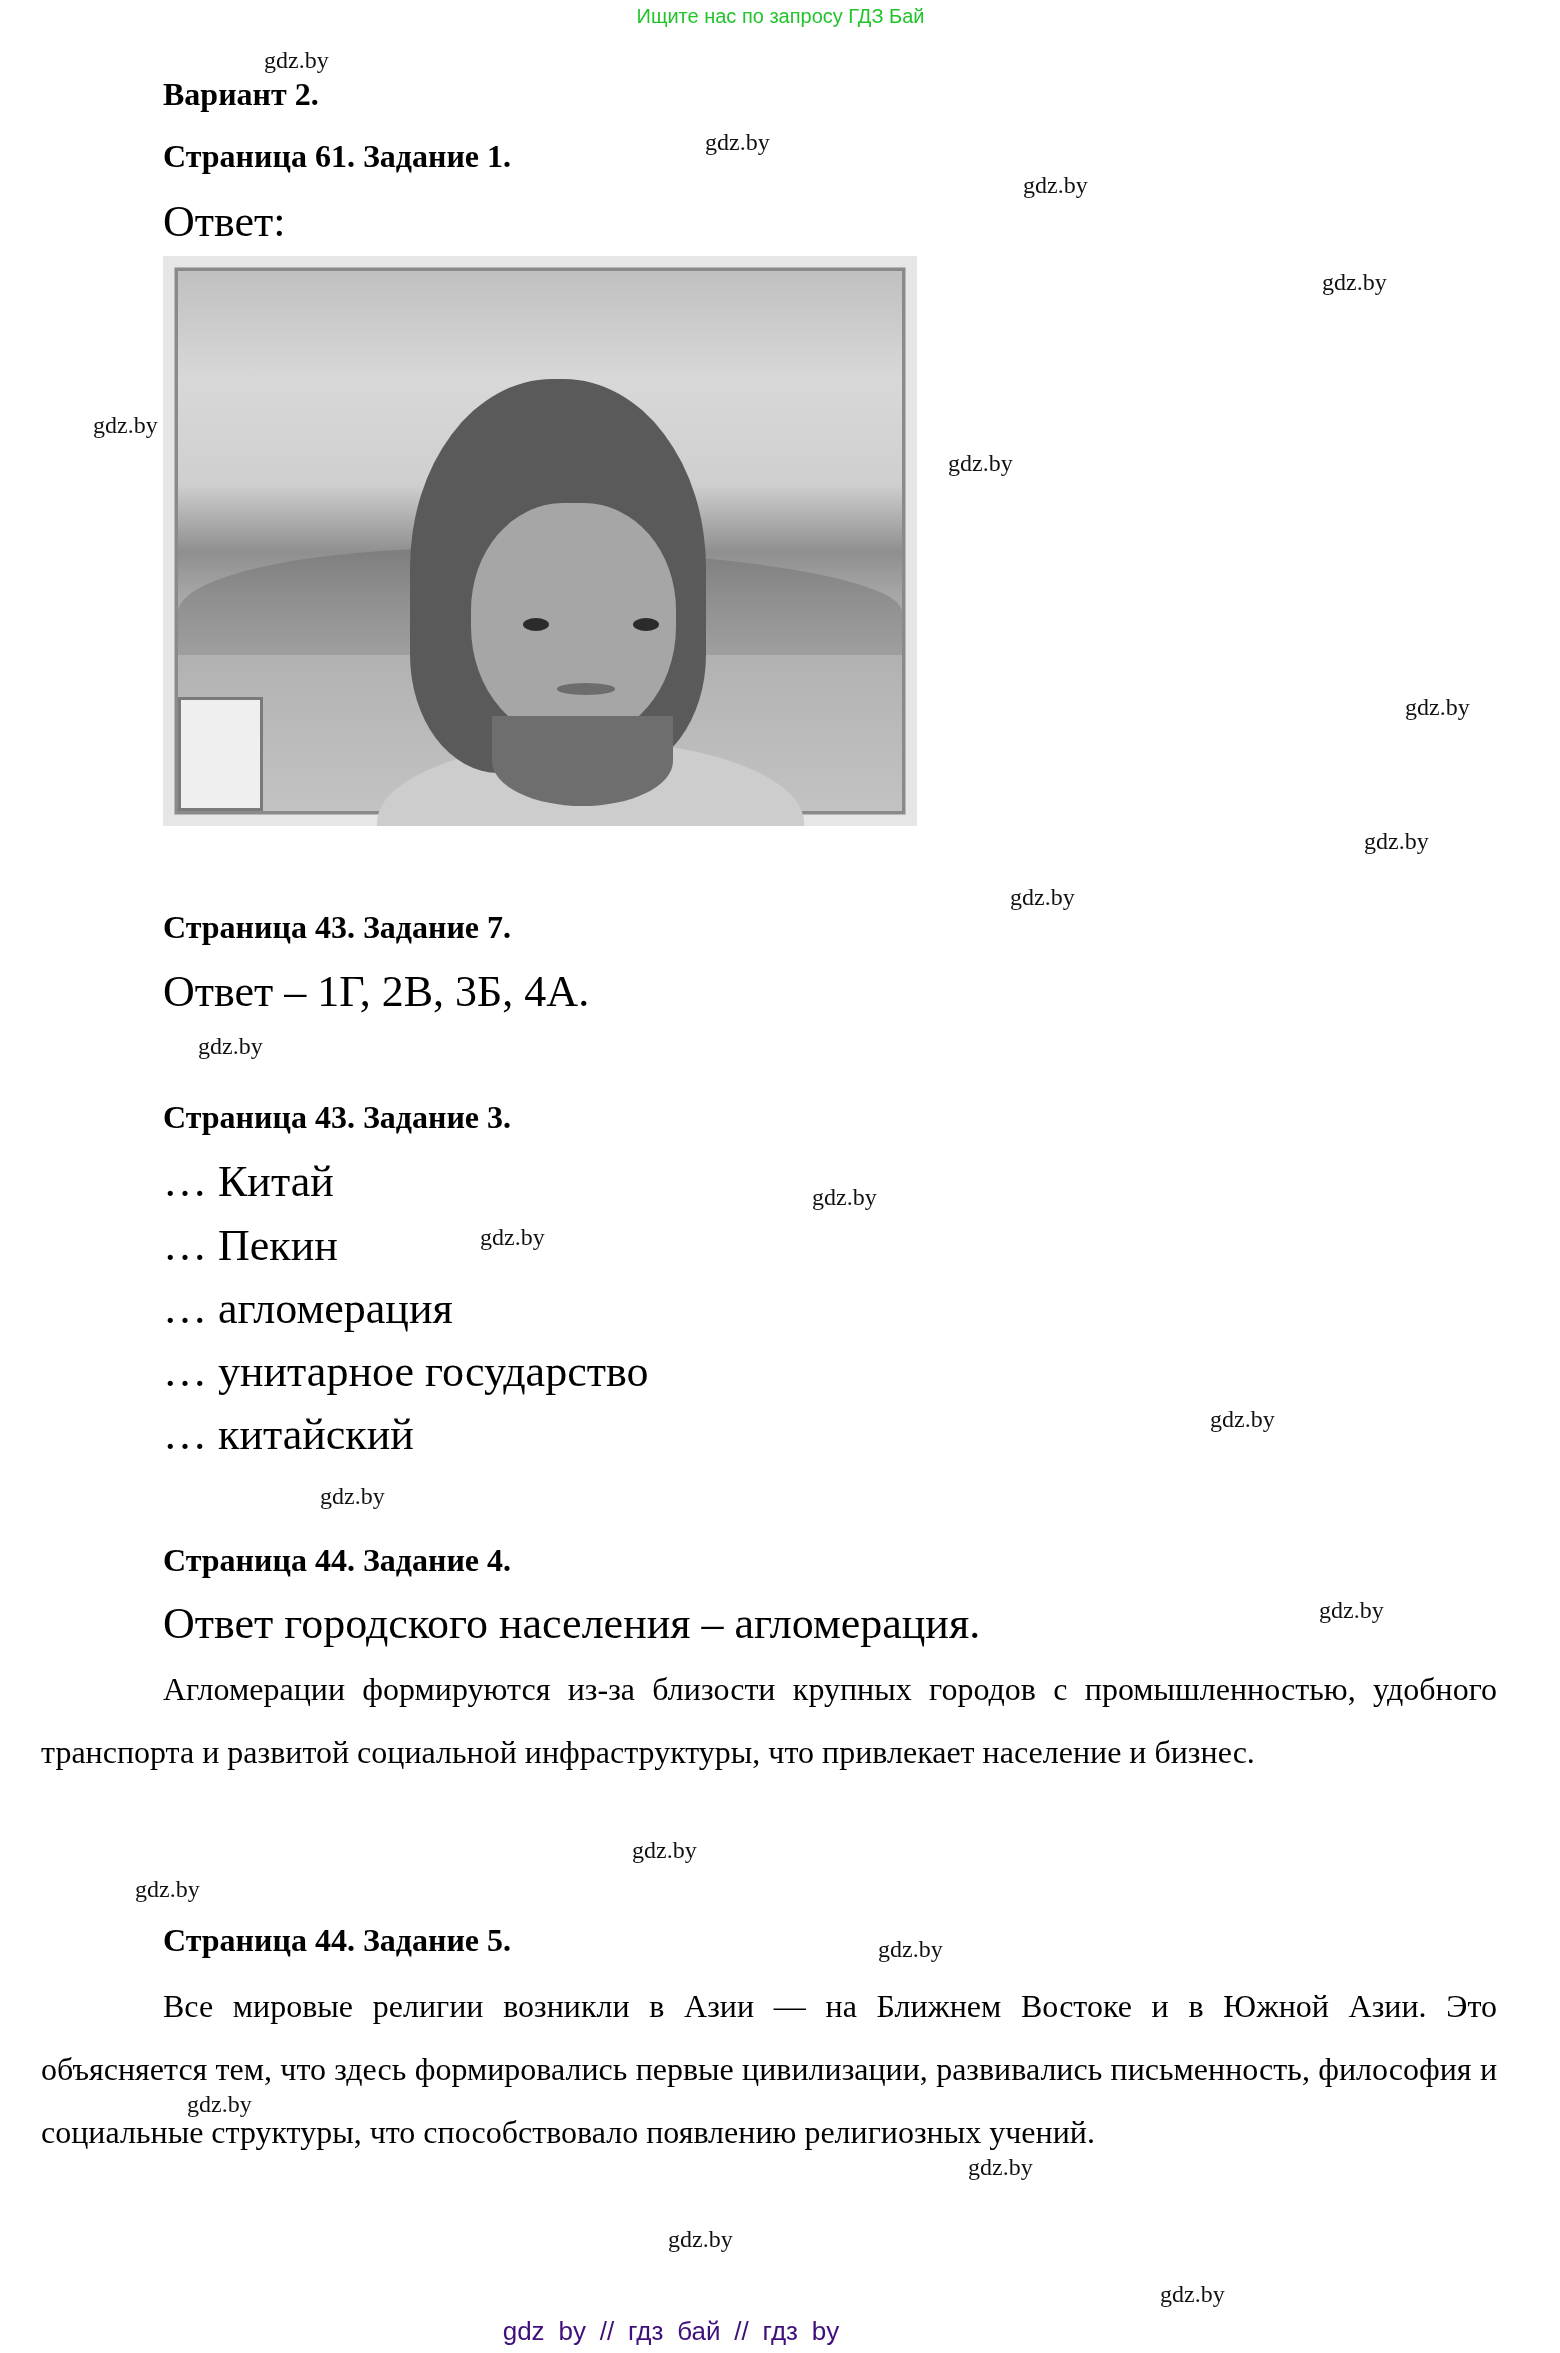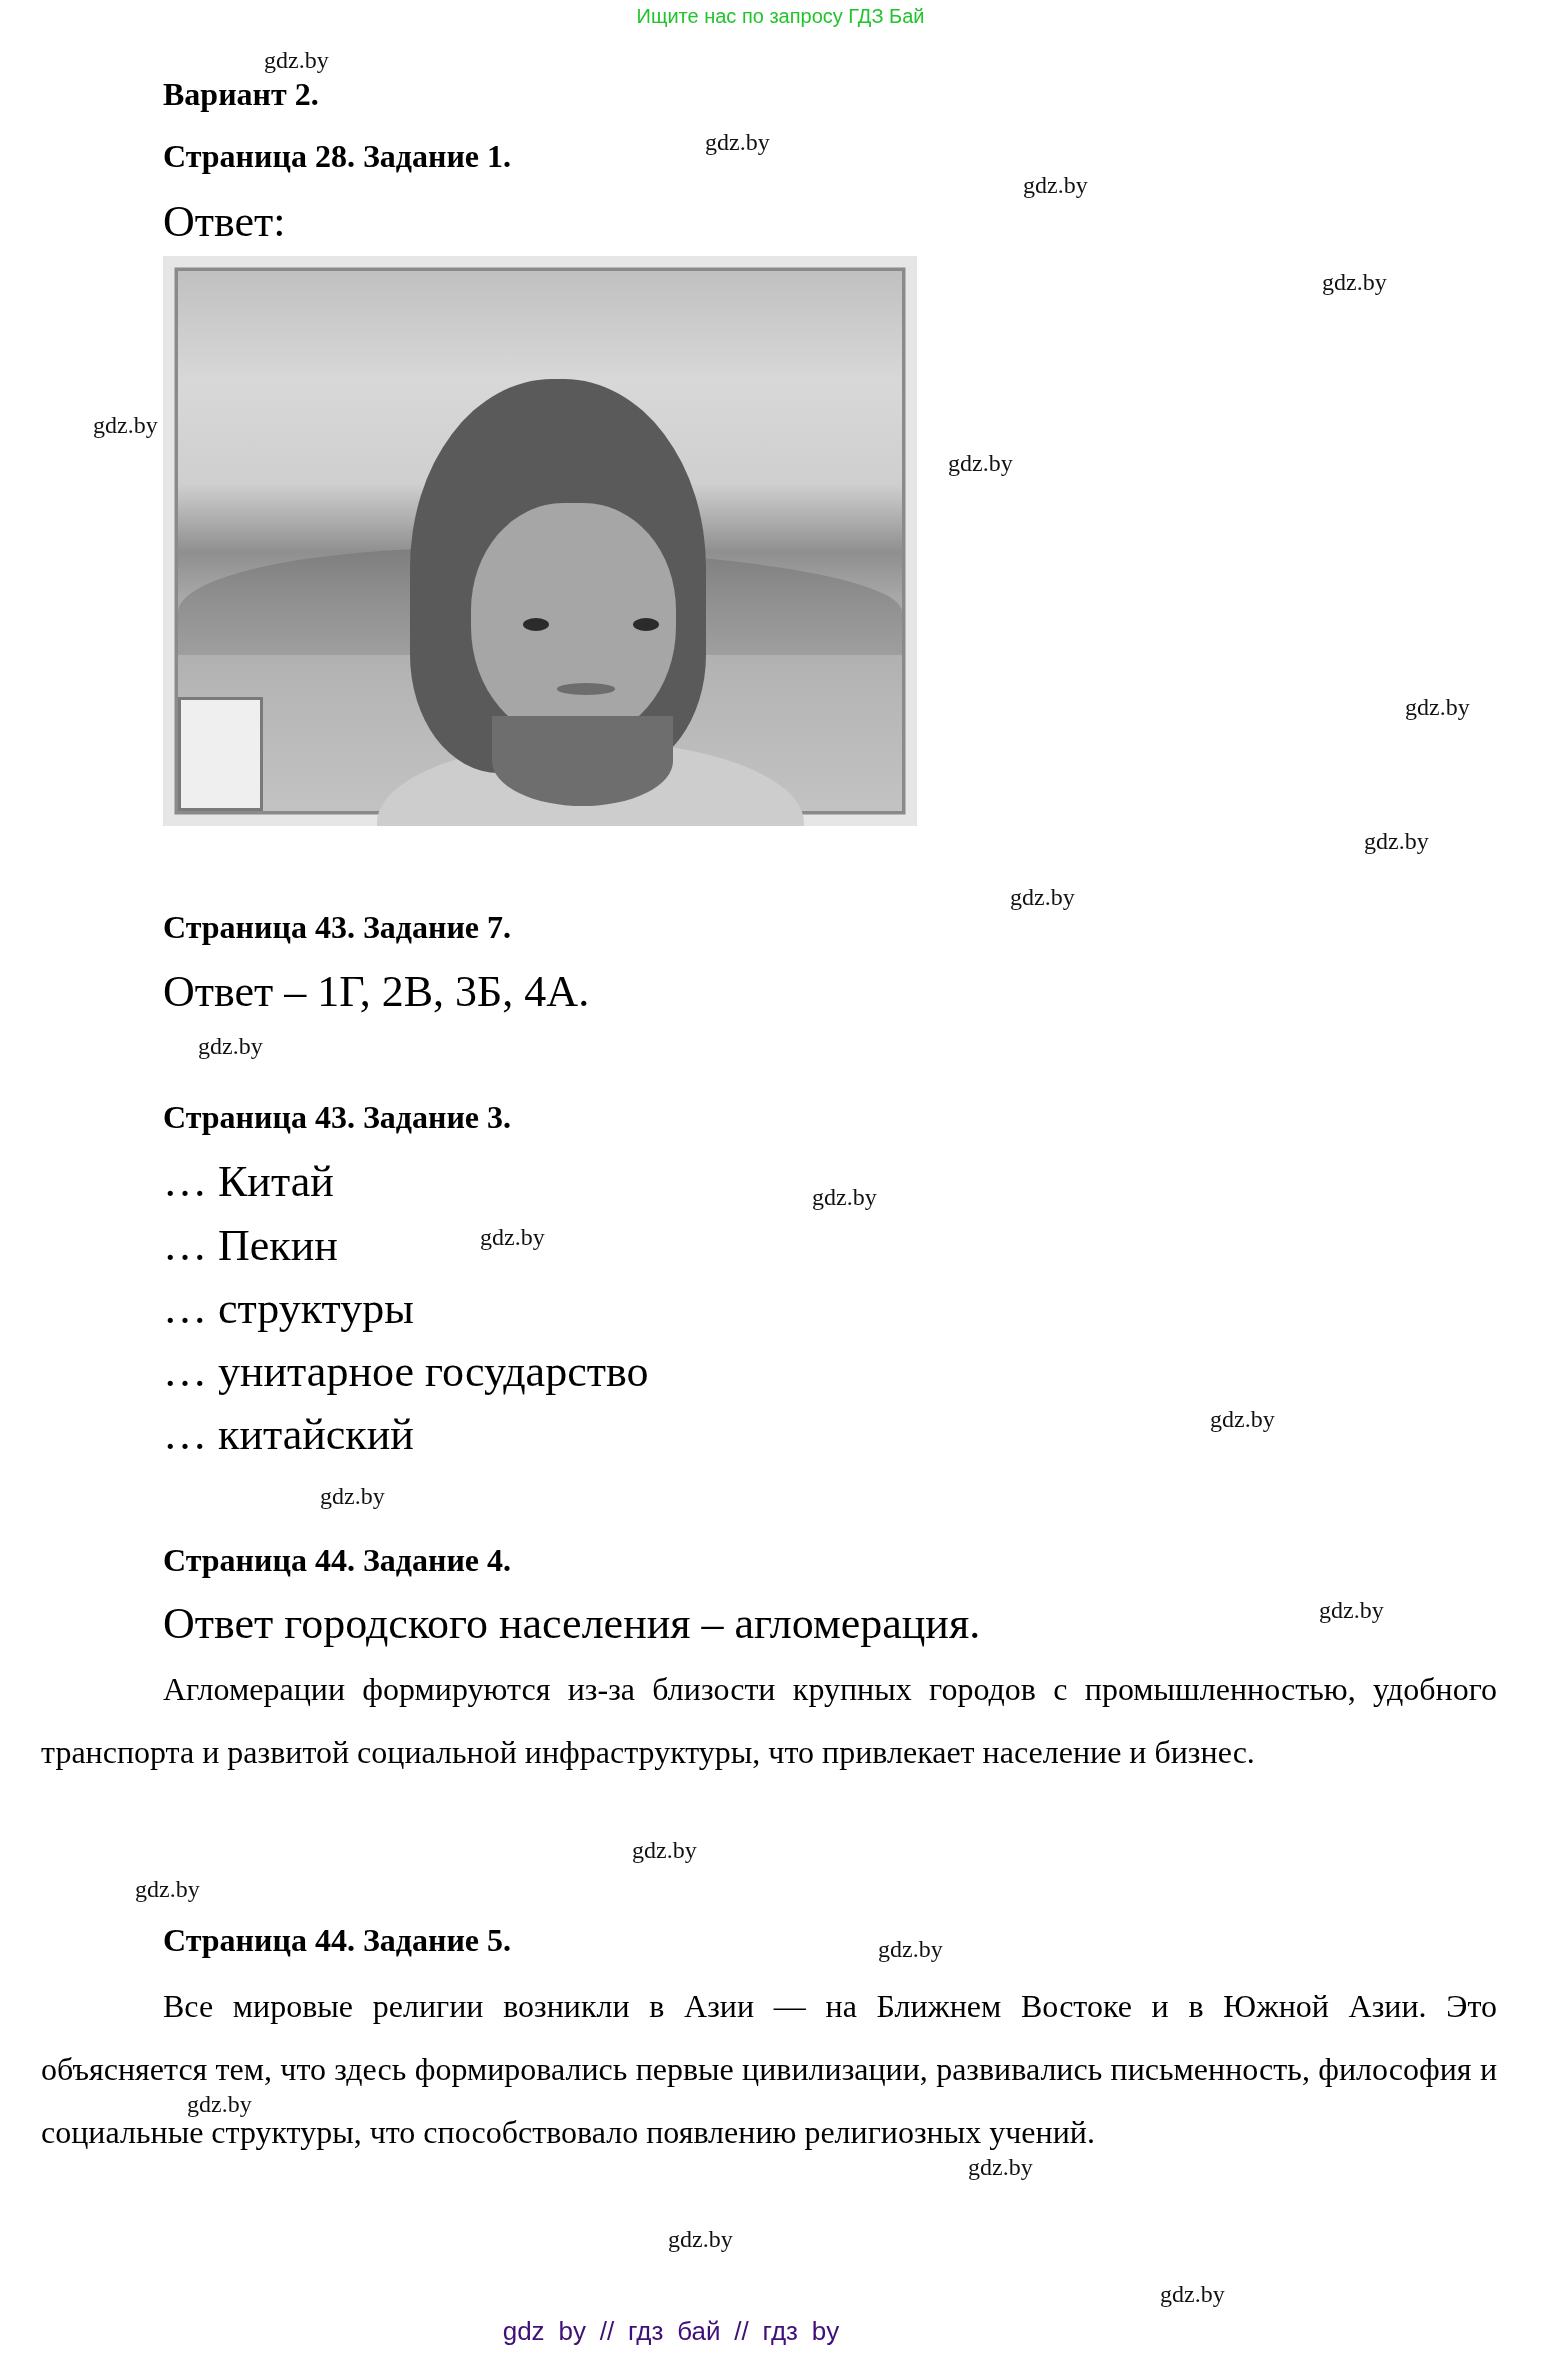--- a/index.html
+++ b/index.html
@@ -46,41 +46,41 @@
 <div class="wm" style="left:632px;top:1837px">gdz.by</div>
 <div class="wm" style="left:135px;top:1876px">gdz.by</div>
 <div class="wm" style="left:878px;top:1936px">gdz.by</div>
 <div class="wm" style="left:187px;top:2091px">gdz.by</div>
 <div class="wm" style="left:968px;top:2154px">gdz.by</div>
 <div class="wm" style="left:668px;top:2226px">gdz.by</div>
 <div class="wm" style="left:1160px;top:2281px">gdz.by</div>
 
 <div class="h" style="top:69px">Вариант 2.</div>
 
-<div class="h" style="top:131px">Страница 28. Задание 1.</div>
+<div class="h" style="top:131px">Страница 61. Задание 1.</div>
 <div class="t" style="left:163px;top:196px">Ответ:</div>
 <div class="photo">
   <div class="hills"></div>
   <div class="body"></div>
   <div class="hair"></div>
   <div class="face"></div>
   <div class="eye" style="left:360px"></div>
   <div class="eye" style="left:470px"></div>
   <div class="mouth"></div>
   <div class="collar"></div>
   <div class="corner-box"></div>
 </div>
 
 <div class="h" style="top:902px">Страница 43. Задание 7.</div>
 <div class="t" style="left:163px;top:966px">Ответ – 1Г, 2В, 3Б, 4А.</div>
 
 <div class="h" style="top:1092px">Страница 43. Задание 3.</div>
 <div class="list-line" style="top:1156px">… Китай</div>
 <div class="list-line" style="top:1220px">… Пекин</div>
-<div class="list-line" style="top:1283px">… структуры</div>
+<div class="list-line" style="top:1283px">… агломерация</div>
 <div class="list-line" style="top:1346px">… унитарное государство</div>
 <div class="list-line" style="top:1409px">… китайский</div>
 
 <div class="h" style="top:1535px">Страница 44. Задание 4.</div>
 <div class="t" style="left:163px;top:1598px">Ответ городского населения – агломерация.</div>
 <div class="para" style="top:1658px">Агломерации формируются из-за близости крупных городов с промышленностью, удобного транспорта и развитой социальной инфраструктуры, что привлекает население и бизнес.</div>
 
 <div class="h" style="top:1915px">Страница 44. Задание 5.</div>
 <div class="para" style="top:1975px">Все мировые религии возникли в Азии — на Ближнем Востоке и в Южной Азии. Это объясняется тем, что здесь формировались первые цивилизации, развивались письменность, философия и социальные структуры, что способствовало появлению религиозных учений.</div>
 

